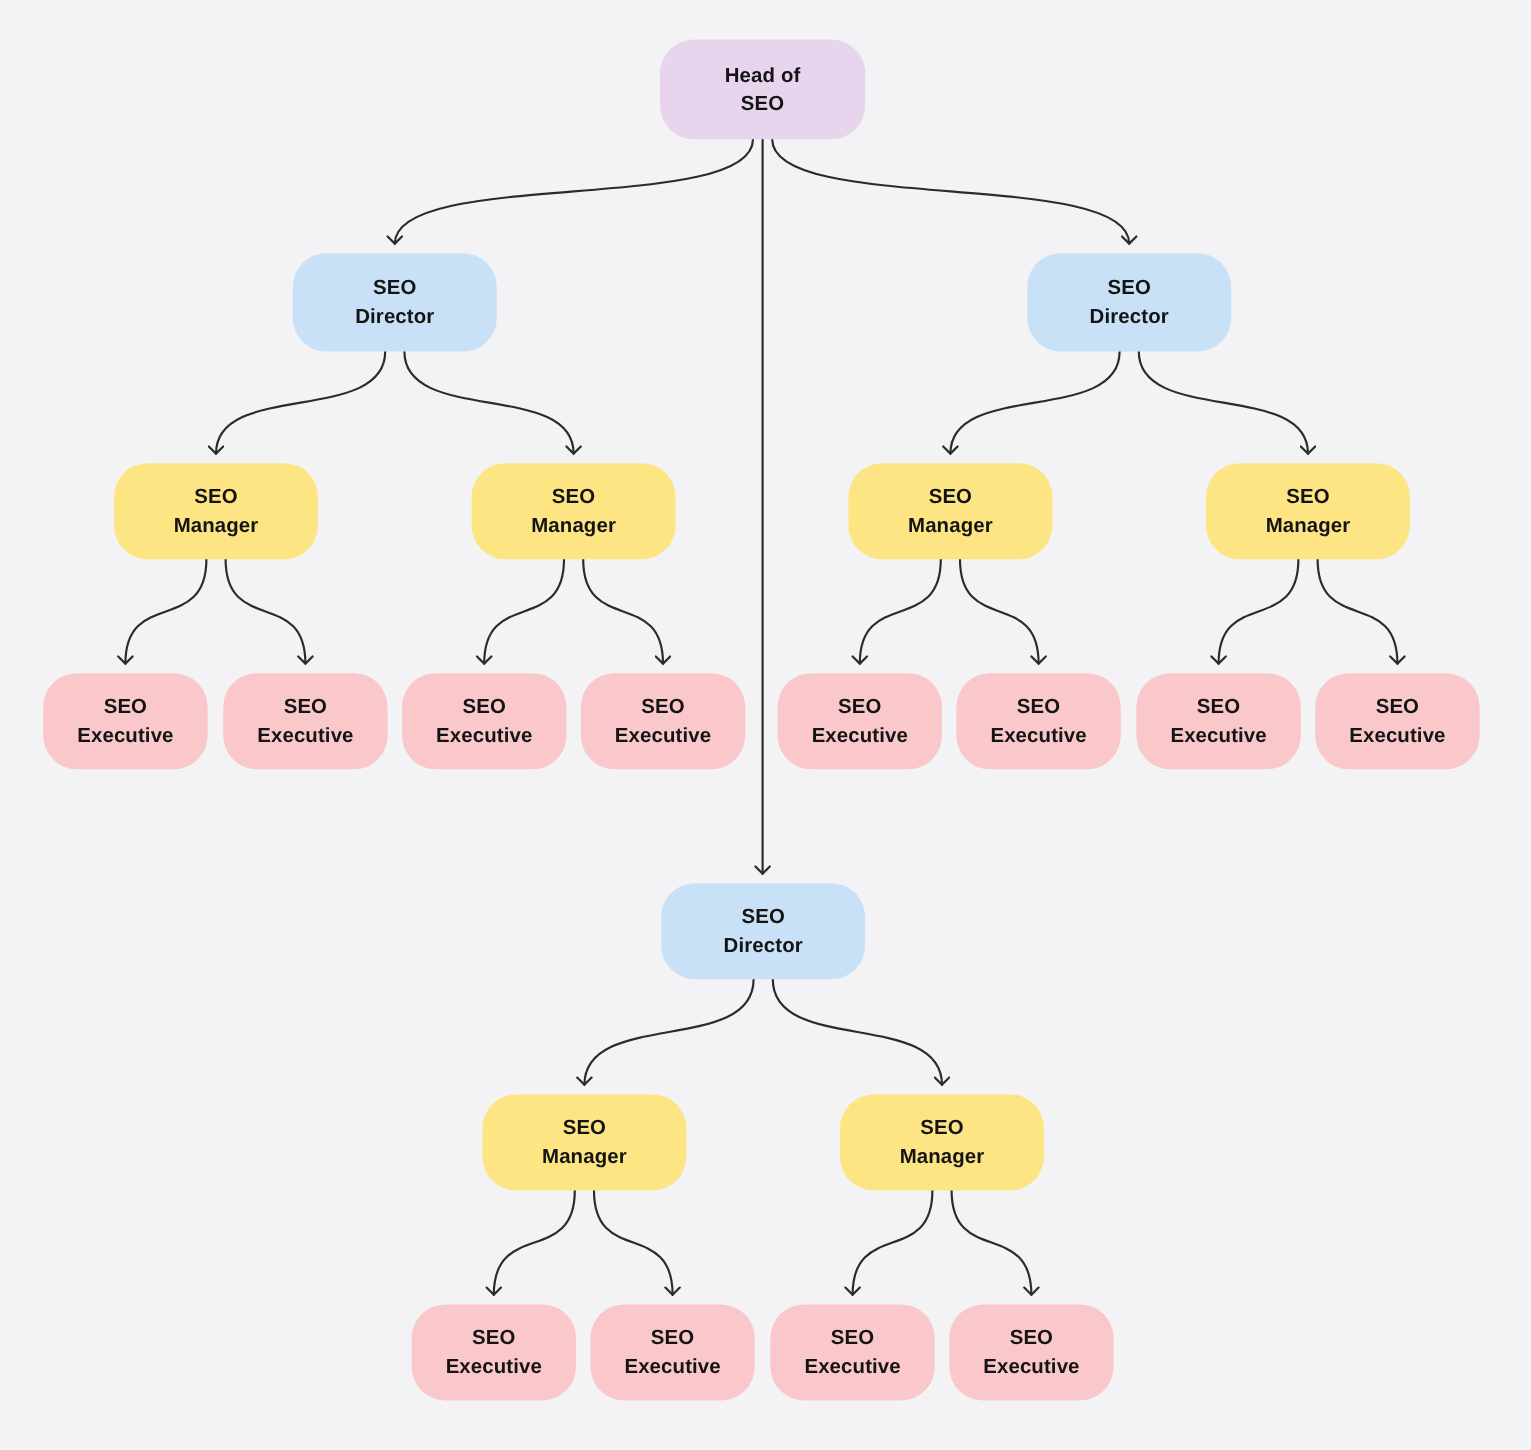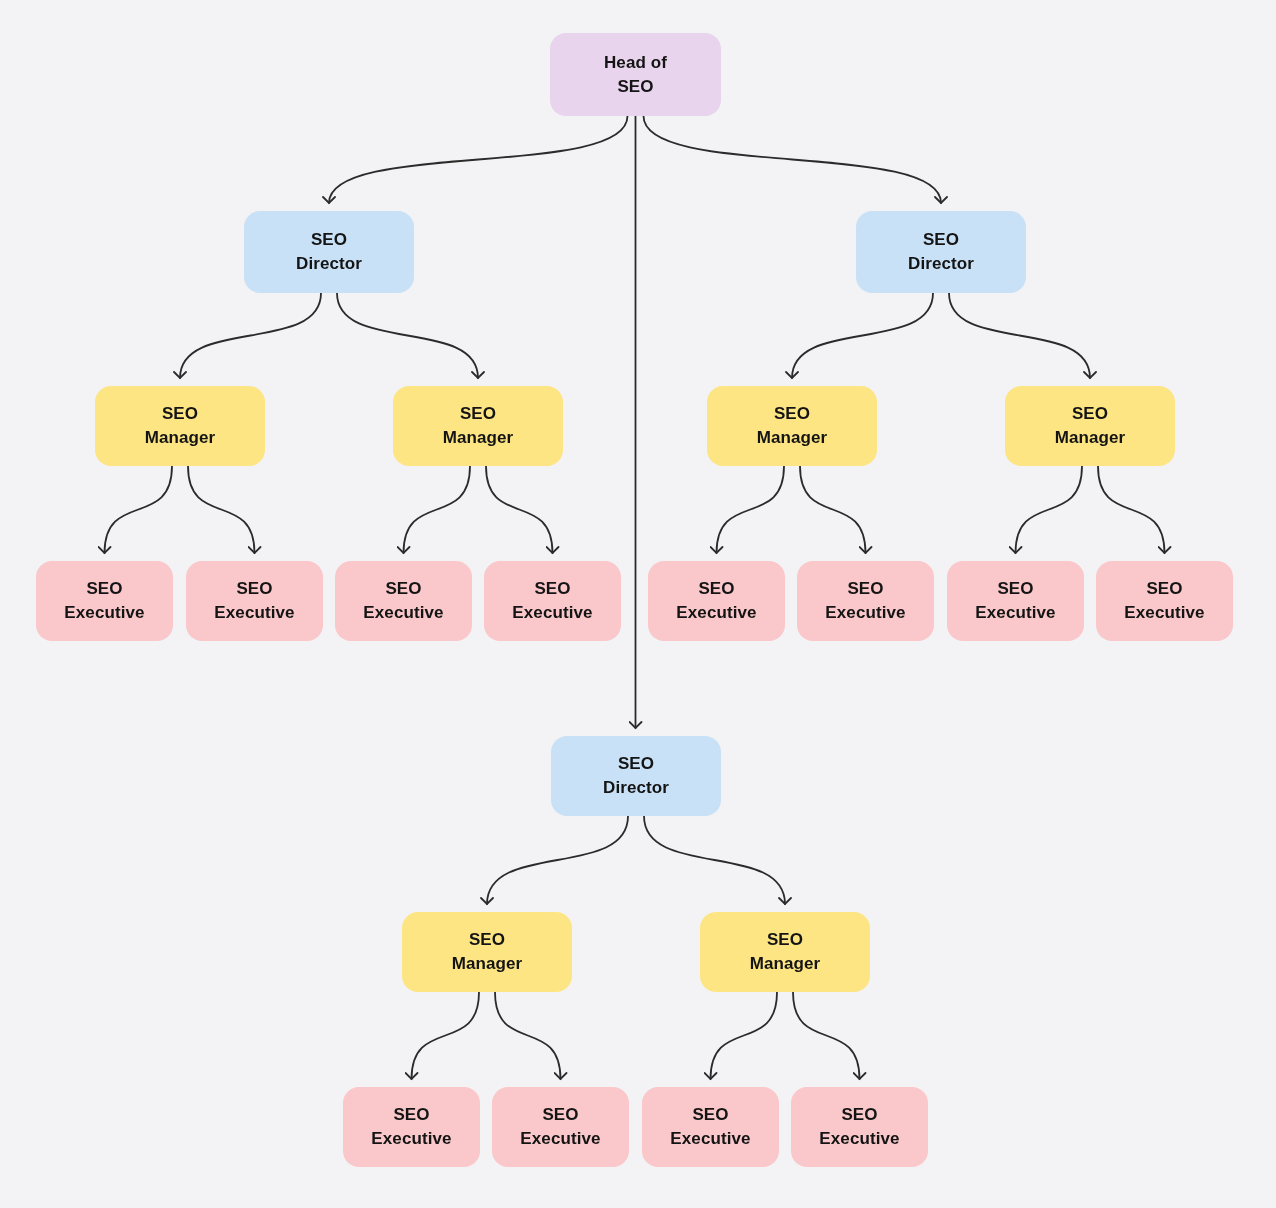--- a/index.html
+++ b/index.html
@@ -18,21 +18,21 @@
   #edge-layer {
     position: absolute;
     left: 0;
     top: 0;
     width: 1276px;
     height: 1208px;
     display: block;
   }
   .node {
     position: absolute;
-    border-radius: 16px;
+    border-radius: 28px;
     display: flex;
     flex-direction: column;
     align-items: center;
     justify-content: center;
     text-align: center;
     font-weight: 700;
     font-size: 17px;
     line-height: 24px;
     color: #141414;
     letter-spacing: 0.1px;

